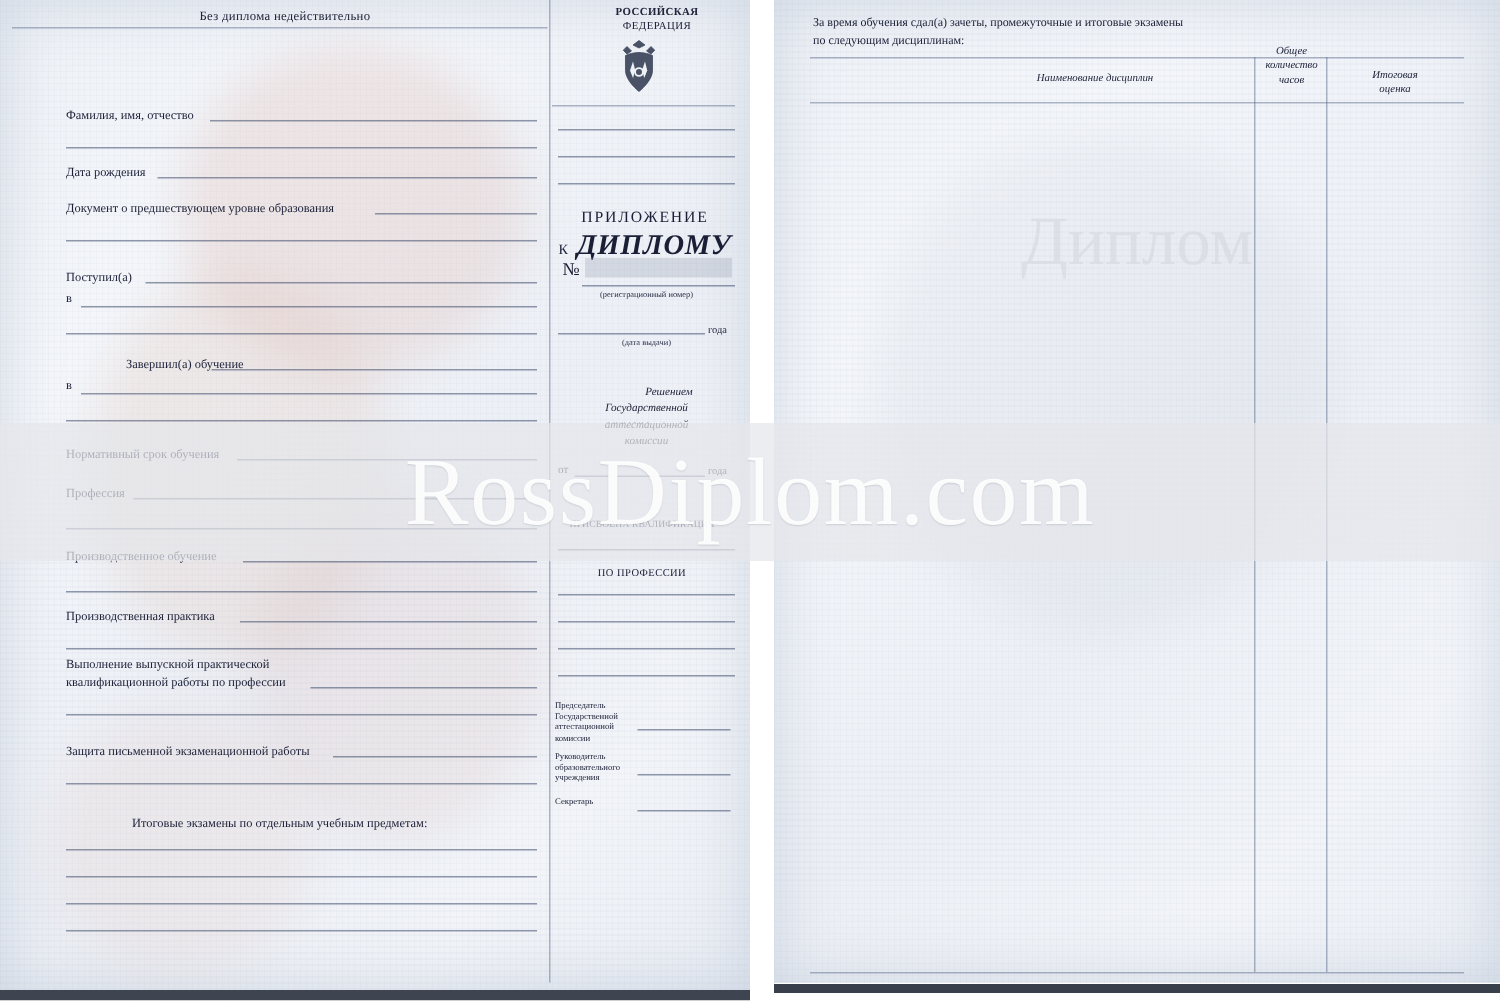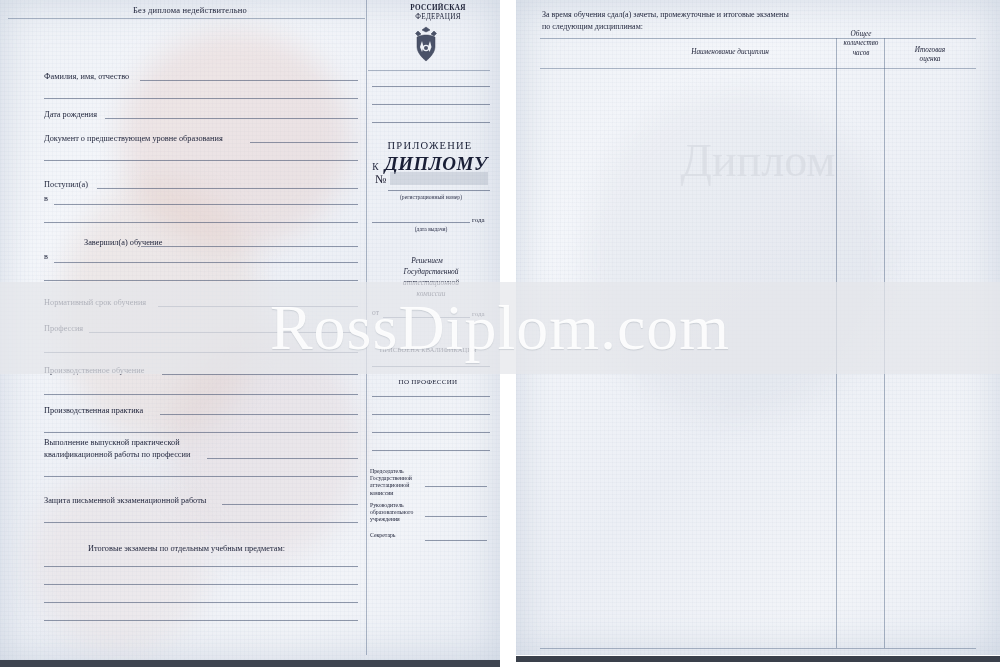--- a/index.html
+++ b/index.html
@@ -260,21 +260,21 @@
 
   <div class="numline" style="left:375px; top:172px;">№</div>
   <div class="shade-box" style="left:390px; top:172px; width:98px; height:13px;"></div>
   <div class="rule" style="left:388px; top:190px; width:102px;"></div>
   <div class="caption" style="left:366px; top:194px;">(регистрационный номер)</div>
 
   <div class="rule" style="left:372px; top:222px; width:98px;"></div>
   <div class="field" style="left:472px; top:216px; font-size:7px;">года</div>
   <div class="caption" style="left:366px; top:226px;">(дата выдачи)</div>
 
-  <div class="italic-c" style="left:362px; top:256px;">Решением</div>
+  <div class="italic-c" style="left:381px; top:256px;">Решением</div>
   <div class="italic-c" style="left:366px; top:267px;">Государственной</div>
   <div class="italic-c" style="left:366px; top:278px;">аттестационной</div>
   <div class="italic-c" style="left:366px; top:289px;">комиссии</div>
 
   <div class="field" style="left:372px; top:308px; font-size:7.5px;">от</div>
   <div class="rule" style="left:383px; top:317px; width:87px;"></div>
   <div class="field" style="left:472px; top:310px; font-size:7px;">года</div>
 
   <div class="ru-title" style="left:368px; top:346px; font-size:6.4px; letter-spacing:.1px;">ПРИСВОЕНА КВАЛИФИКАЦИЯ</div>
   <div class="rule" style="left:372px; top:366px; width:118px;"></div>

